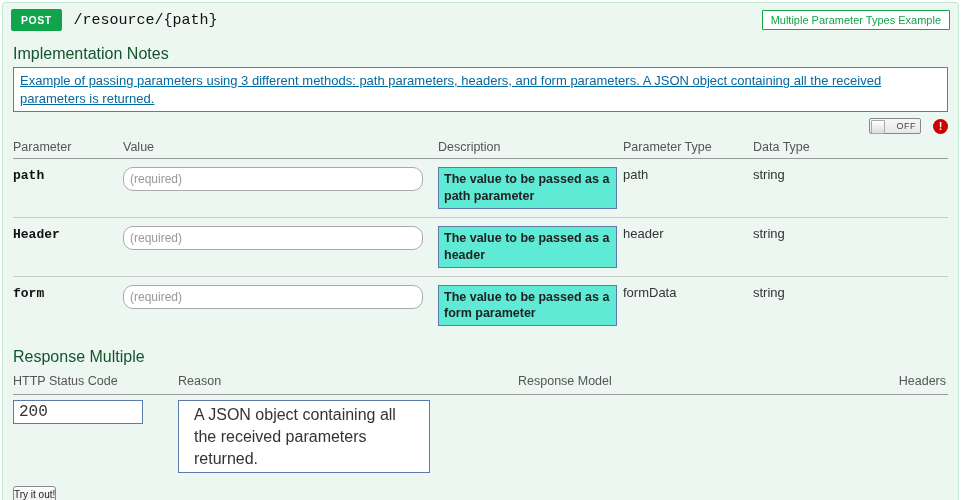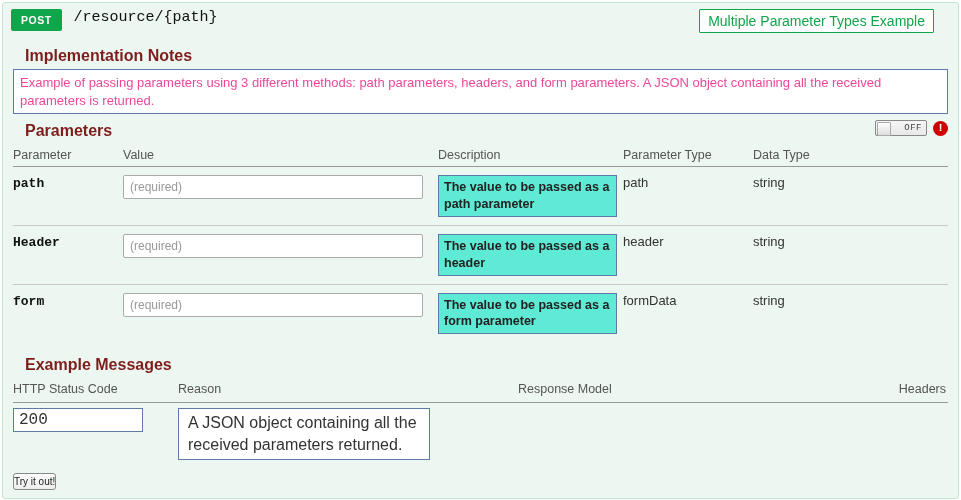--- a/index.html
+++ b/index.html
@@ -14,71 +14,71 @@
   }
   .panel {
     border: 1px solid #c3e8d1;
     background: #ebf7f0;
     border-radius: 3px;
     margin: 2px;
     padding-bottom: 8px;
   }
   .panel-header {
     display: flex;
-    align-items: flex-start;
-    padding: 6px 24px 4px 8px;
+    align-items: center;
+    padding: 6px 8px 4px 8px;
   }
   .method-badge {
     background: #10a54a;
     color: #fff;
     font-weight: bold;
     font-size: 10.5px;
     padding: 5px 10px;
     border-radius: 2px;
     letter-spacing: 0.5px;
   }
   .path {
     font-family: "Courier New", monospace;
     font-size: 15px;
     color: #111;
     margin-left: 12px;
     flex: 1;
   }
   .summary-box {
     border: 1px solid #10a54a;
     color: #10a54a;
-    font-size: 14px;
+    font-size: 11px;
     padding: 3px 8px;
     background: #fff;
     border-radius: 1px;
   }
   .body {
     padding: 4px 10px 0 10px;
   }
   .section-title {
-    color: #7f1d1d;
+    color: #14532d;
     font-size: 16px;
-    font-weight: 700;
-    margin: 6px 0 4px 12px;
+    font-weight: 400;
+    margin: 6px 0 4px 0;
   }
   .notes-box {
     border: 1px solid #5c7aaa;
     background: #fff;
     padding: 4px 6px;
     font-size: 13px;
     line-height: 1.35;
-    color: #ec4899;
+    color: #0369a1;
+    text-decoration: underline;
   }
   .toggle-row {
     display: flex;
     justify-content: flex-end;
     align-items: center;
     margin: 6px 0 0 0;
-    gap: 6px;
-    font-family: Liberation Mono, monospace;
+    gap: 12px;
   }
   .toggle {
     width: 52px;
     height: 16px;
     border: 1px solid #888;
     border-radius: 2px;
     background: linear-gradient(#f6f6f6,#e8e8e8);
     display: flex;
     align-items: center;
     font-size: 9px;
@@ -137,21 +137,21 @@
   .param-name {
     font-family: "Courier New", monospace;
     font-weight: bold;
     color: #111;
     font-size: 13px;
   }
   input.val {
     width: 300px;
     height: 24px;
     border: 1px solid #aaa;
-    border-radius: 2px;
+    border-radius: 10px;
     padding: 2px 6px;
     font-size: 12px;
     color: #333;
     background: #fff;
   }
   input.val::placeholder { color: #999; font-style: normal; }
   .desc-box {
     border: 1px solid #5c7aaa;
     background: #5eead4;
     padding: 3px 5px;
@@ -187,21 +187,21 @@
     border: 1px solid #5c7aaa;
     background: #fff;
     font-family: "Courier New", monospace;
     padding: 2px 5px;
     display: inline-block;
     min-width: 130px;
   }
   .reason-box {
     border: 1px solid #5c7aaa;
     background: #fff;
-    padding: 3px 9px;
+    padding: 3px 15px;
     line-height: 1.35;
     width: 252px;
   }
   .try-btn {
     margin-top: 8px;
     border: 1px solid #888;
     background: linear-gradient(#fefefe,#eee);
     border-radius: 3px;
     font-size: 10px;
     padding: 2px 0;
@@ -224,21 +224,20 @@
   <div class="body">
 
     <div class="section-title">Implementation Notes</div>
     <div class="notes-box">Example of passing parameters using 3 different methods: path parameters, headers, and form parameters. A JSON object containing all the received parameters is returned.</div>
 
     <div class="toggle-row">
       <div class="toggle">OFF</div>
       <div class="alert-icon">!</div>
     </div>
 
-    <div class="section-title" style="margin-top:-14px;">Parameters</div>
 
     <table class="params">
       <thead>
         <tr>
           <th class="col-param">Parameter</th>
           <th class="col-value">Value</th>
           <th class="col-desc">Description</th>
           <th class="col-ptype">Parameter Type</th>
           <th class="col-dtype">Data Type</th>
         </tr>
@@ -267,21 +266,21 @@
           <td><input class="val" type="text" placeholder="(required)" style=""></td>
           <td>
               <div class="desc-box">The value to be passed as a form parameter</div>
             </td>
           <td>formData</td>
           <td>string</td>
         </tr>
       </tbody>
     </table>
 
-    <div class="section-title" style="margin-top:14px;">Example Messages</div>
+    <div class="section-title" style="margin-top:14px;">Response Multiple</div>
 
     <table class="resp">
       <thead>
         <tr>
           <th class="rcol-code">HTTP Status Code</th>
           <th class="rcol-reason">Reason</th>
           <th class="rcol-model">Response Model</th>
           <th class="rcol-hdr hdr-right">Headers</th>
         </tr>
       </thead>

